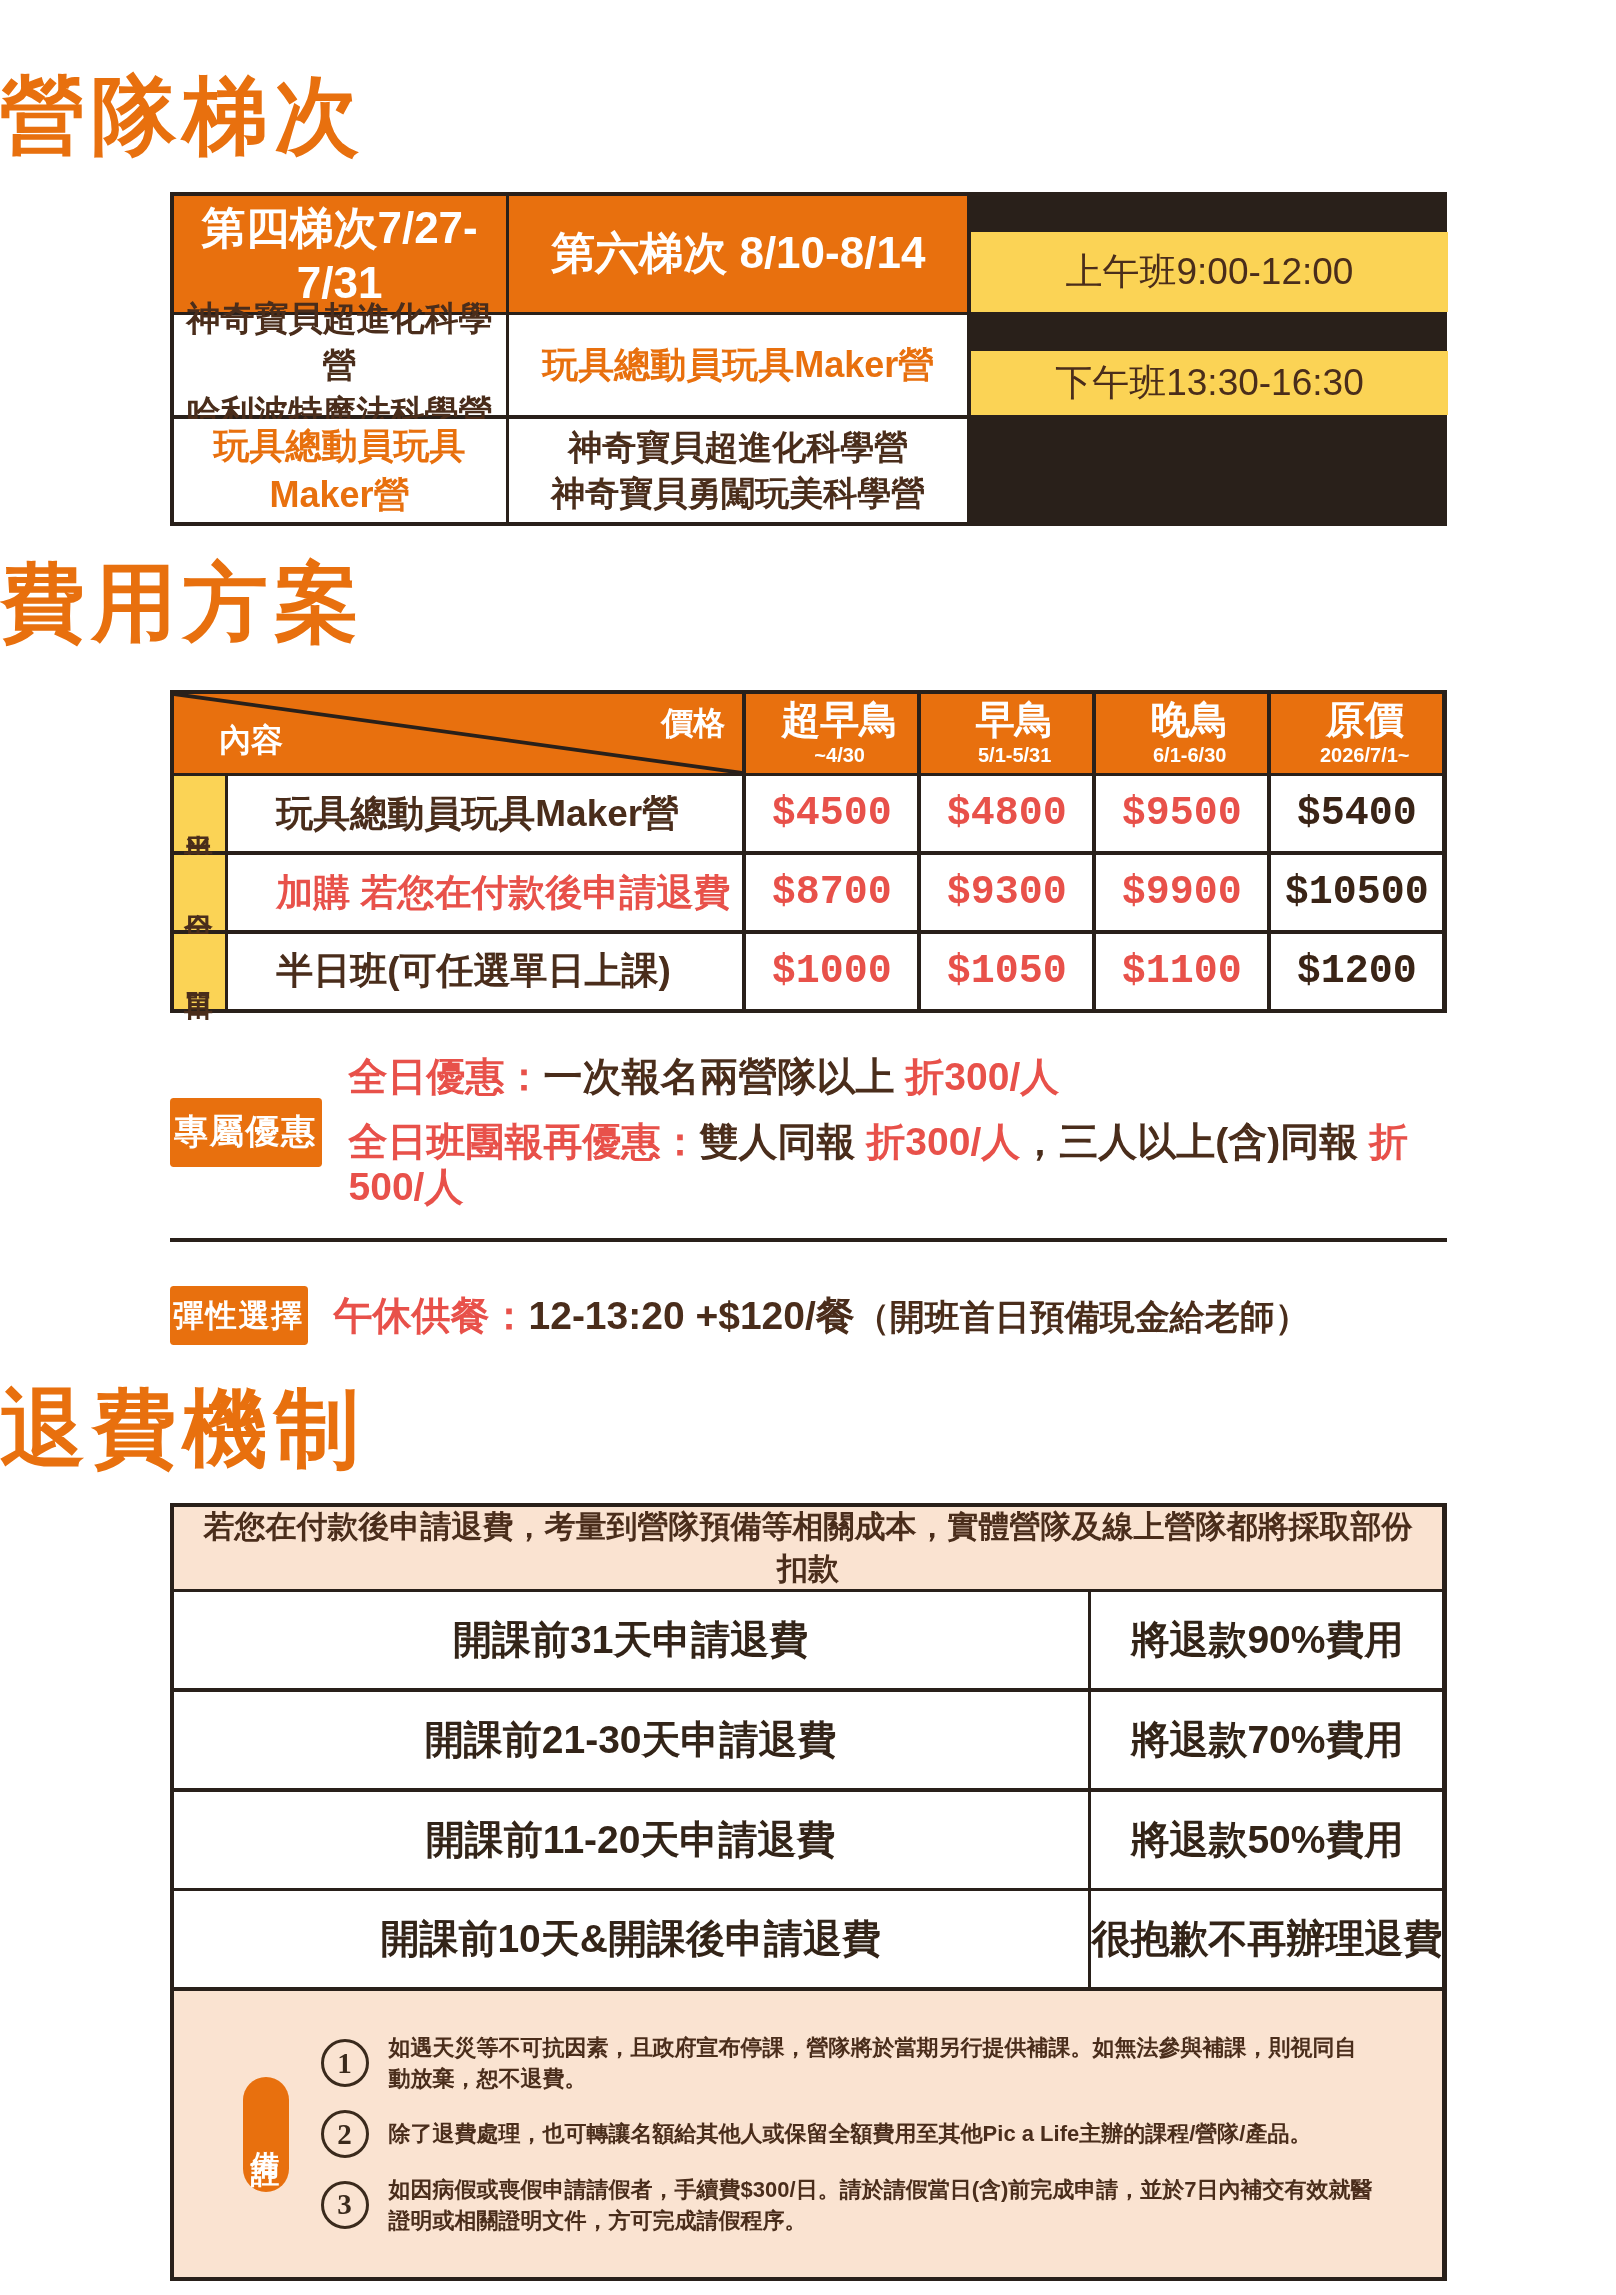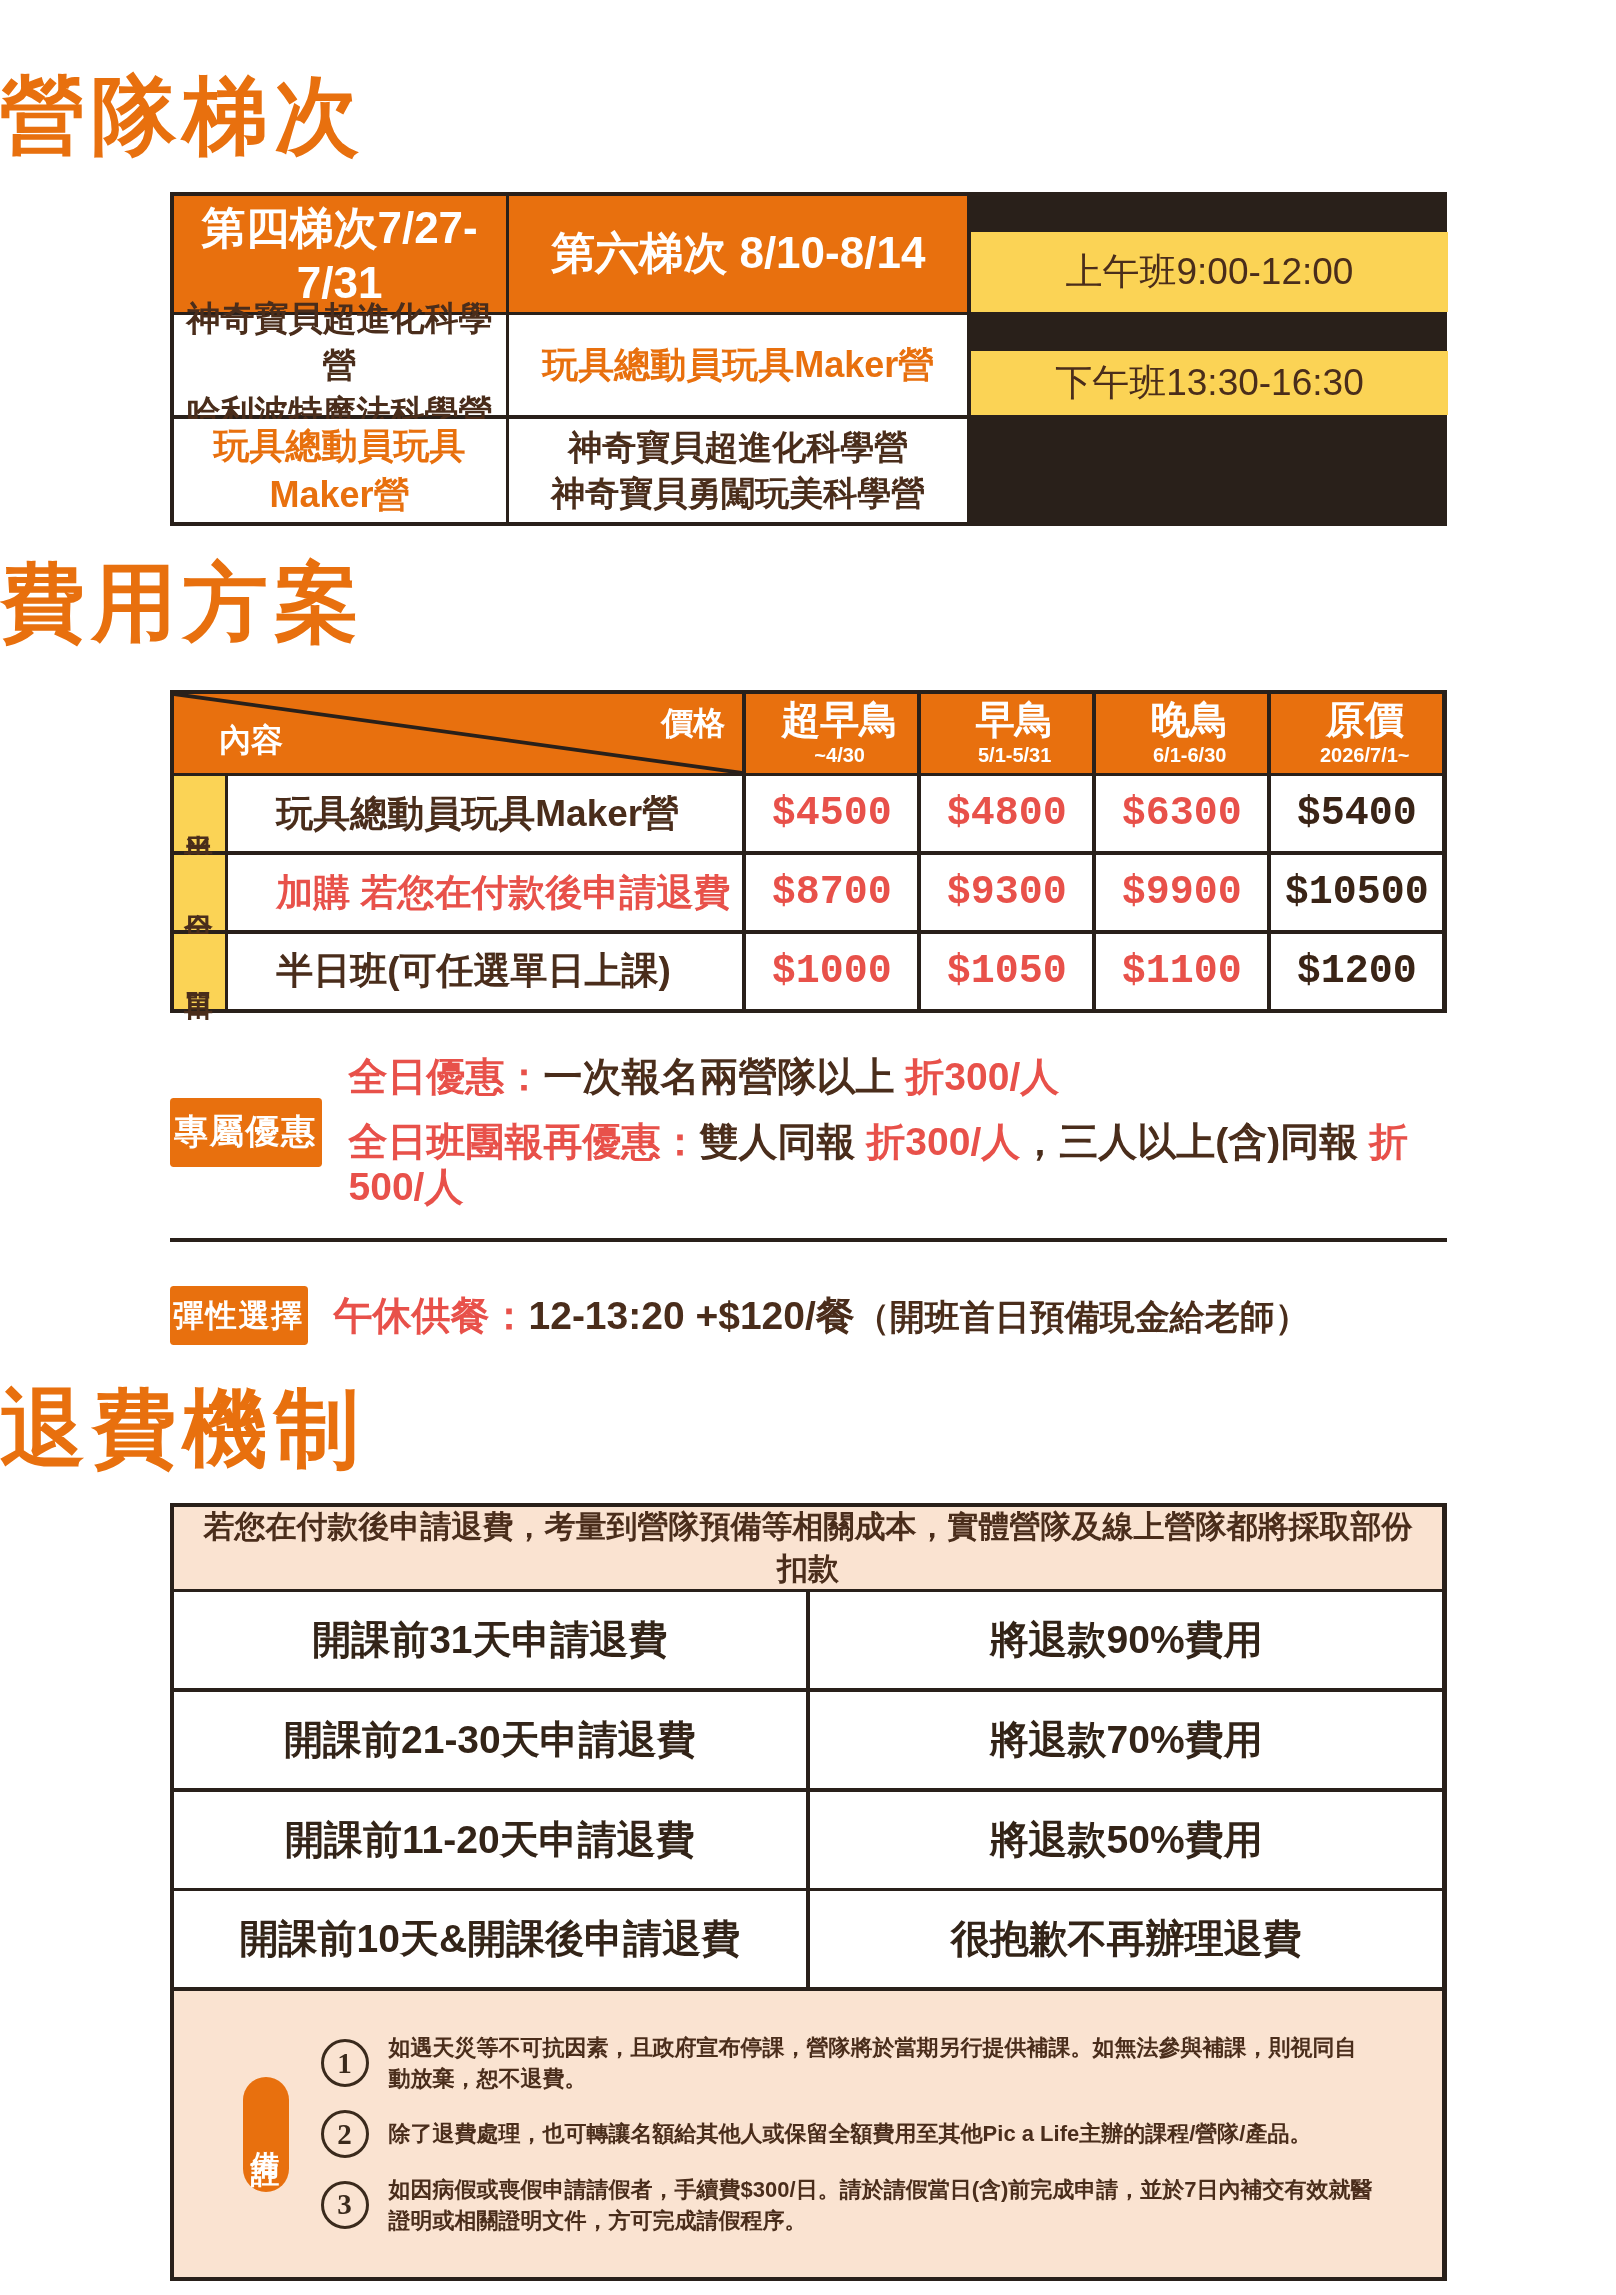--- a/index.html
+++ b/index.html
@@ -77,21 +77,21 @@
 
   .flexible{width:1277px;margin:44px auto 0;display:flex;align-items:center;gap:26px;}
   .flexible .badge{width:138px;height:59px;font-size:31px;letter-spacing:1.8px;}
   .flex-line{font-size:39px;font-weight:800;color:var(--brown);}
   .flex-line .red{color:var(--red);}
   .flex-line .paren{font-size:35px;}
 
   
   .refund{
     width:1277px;margin-top:27px;
-    grid-template-columns:1fr 1fr;
+    grid-template-columns:1fr;
     grid-template-rows:82px repeat(4,96px) 286px;
   }
   .refund .cell{display:flex;align-items:center;justify-content:center;text-align:center;}
   .refund-intro{grid-column:1 / span 2;background:var(--peach);color:var(--brown);
                 font-size:31px;font-weight:800;padding:0 27.5px;}
   .refund-cond,.refund-res{background:#ffffff;color:#332418;font-size:39px;font-weight:800;}
   .refund-notes{grid-column:1 / span 2;background:var(--peach);display:flex;align-items:center;padding:18.4px 32px 18.4px 69px;gap:32px;}
   .notes-badge{background:var(--orange);color:#ffffff;font-weight:800;font-size:28.5px;
                width:46px;height:115px;border-radius:27.5px;display:flex;align-items:center;justify-content:center;
                writing-mode:vertical-rl;text-orientation:upright;letter-spacing:6.4px;flex:none;}
@@ -156,21 +156,21 @@
     </div>
     <div class="cell price-colhead">
       <span class="nm">原價</span>
       <span class="pd">2026/7/1~</span>
     </div>
 
     <div class="cell cat-cell">半日</div>
     <div class="cell label-cell">玩具總動員玩具Maker營</div>
     <div class="cell price-cell">$4500</div>
     <div class="cell price-cell">$4800</div>
-    <div class="cell price-cell">$6300</div>
+    <div class="cell price-cell">$9500</div>
     <div class="cell price-cell orig">$5400</div>
 
     <div class="cell cat-cell">全日</div>
     <div class="cell label-cell red">加購 若您在付款後申請退費</div>
     <div class="cell price-cell">$8700</div>
     <div class="cell price-cell">$9300</div>
     <div class="cell price-cell">$9900</div>
     <div class="cell price-cell orig">$10500</div>
 
     <div class="cell cat-cell">單日</div>

